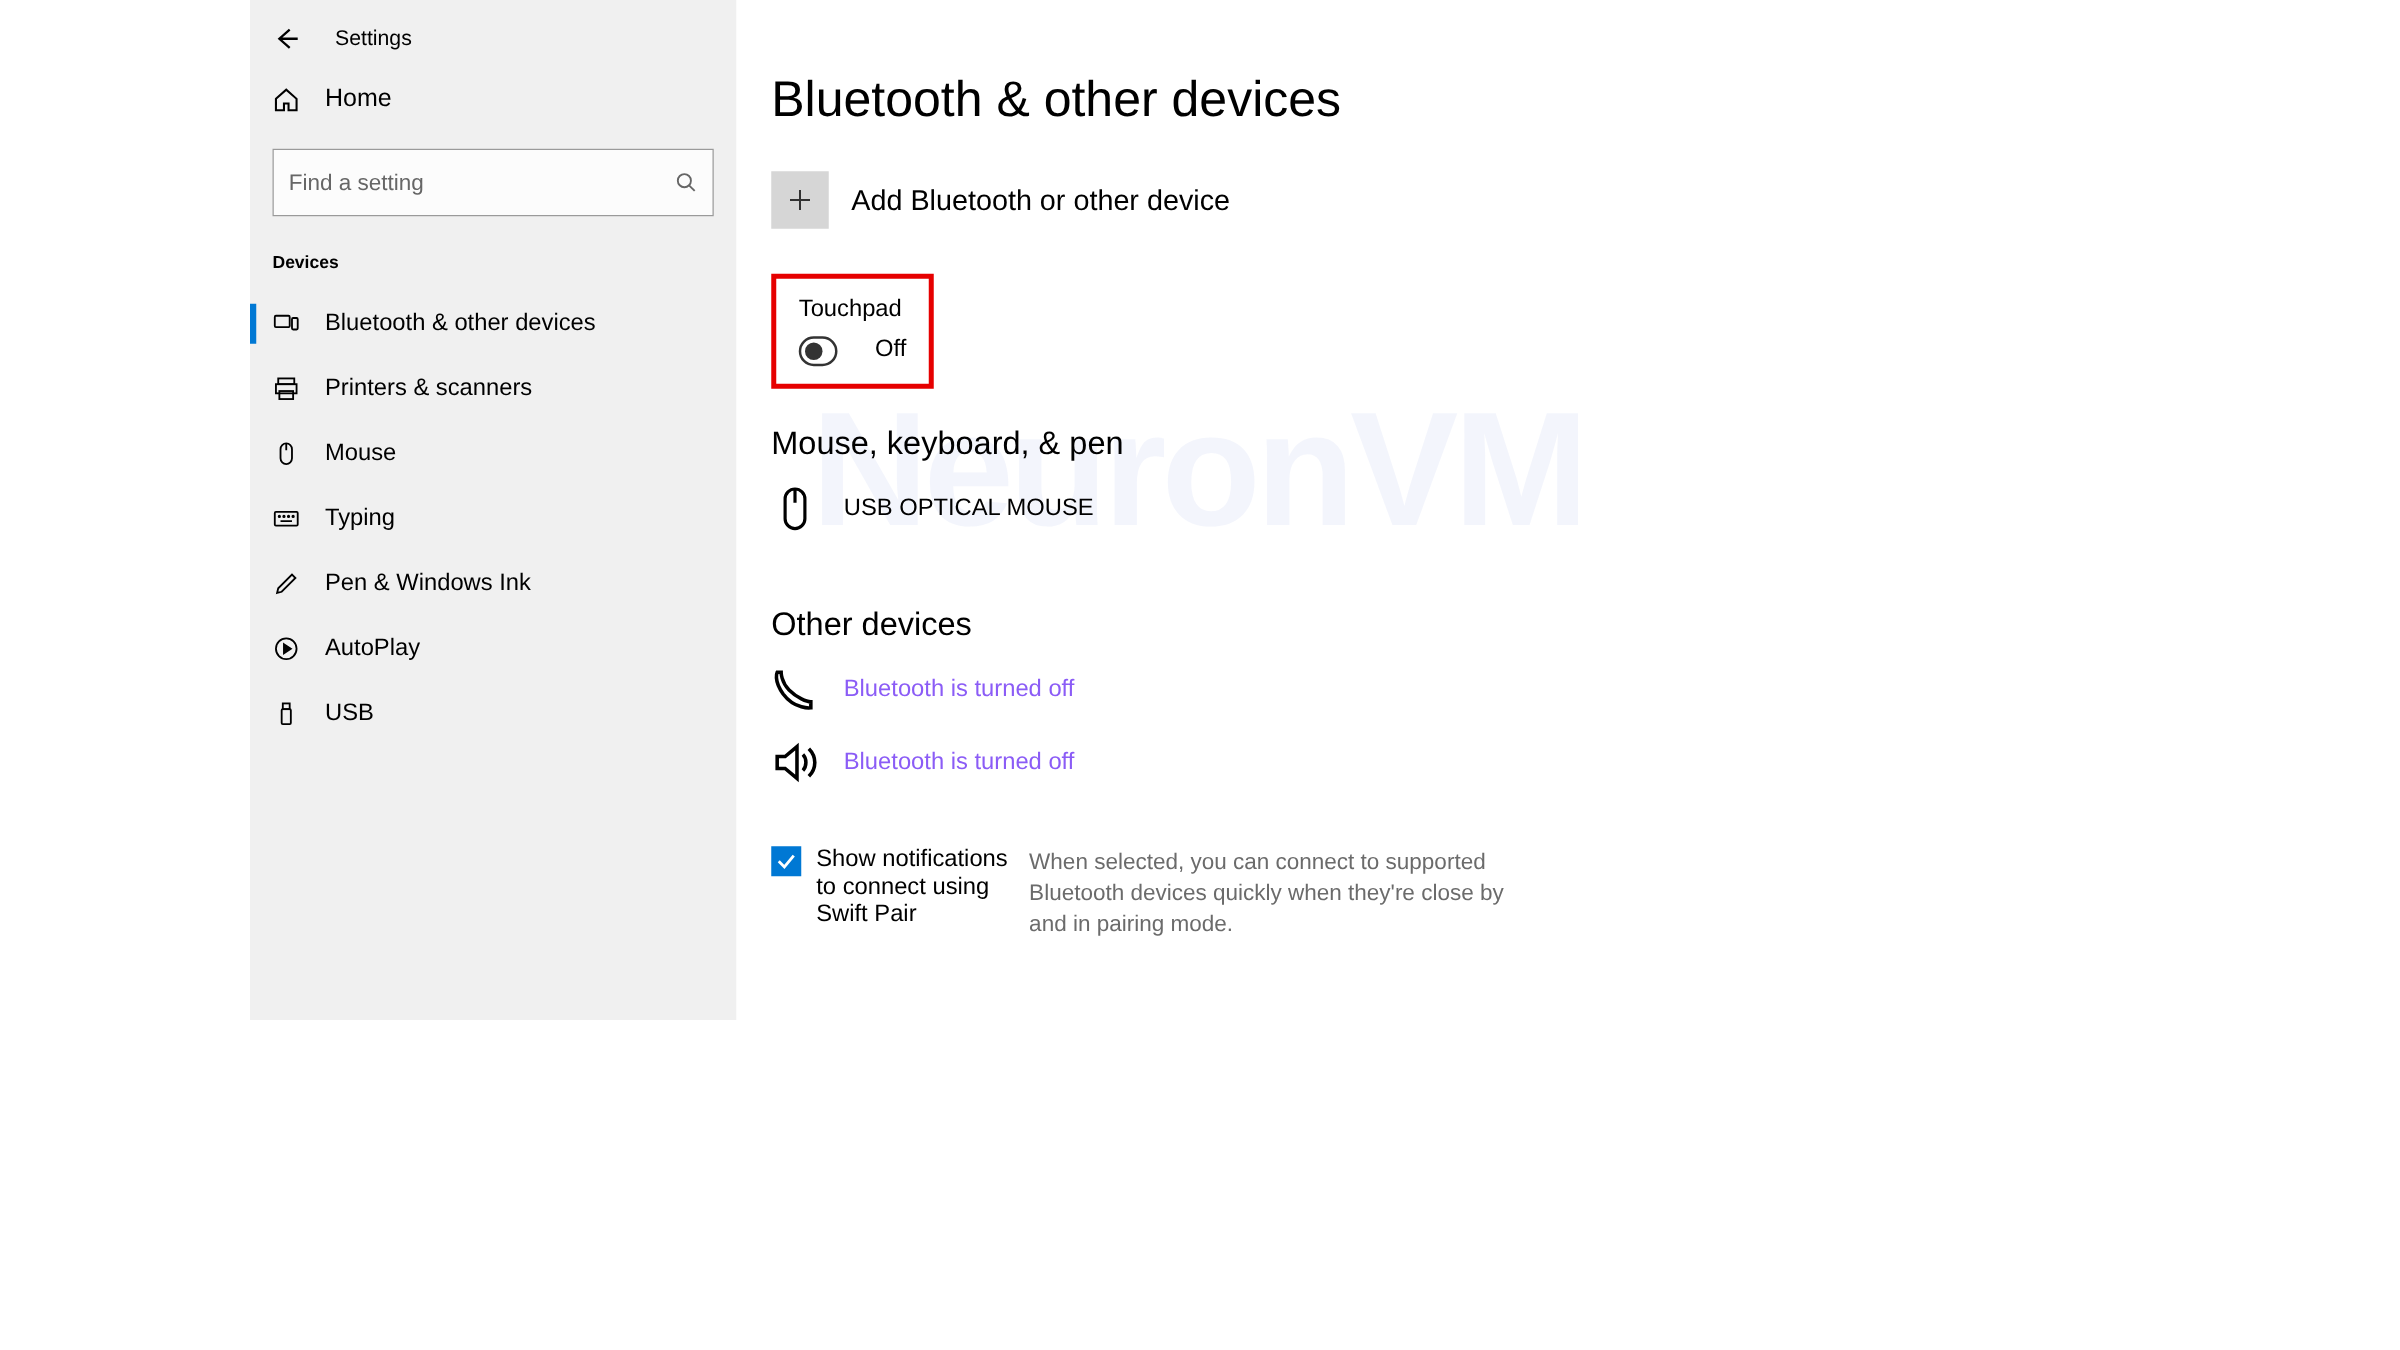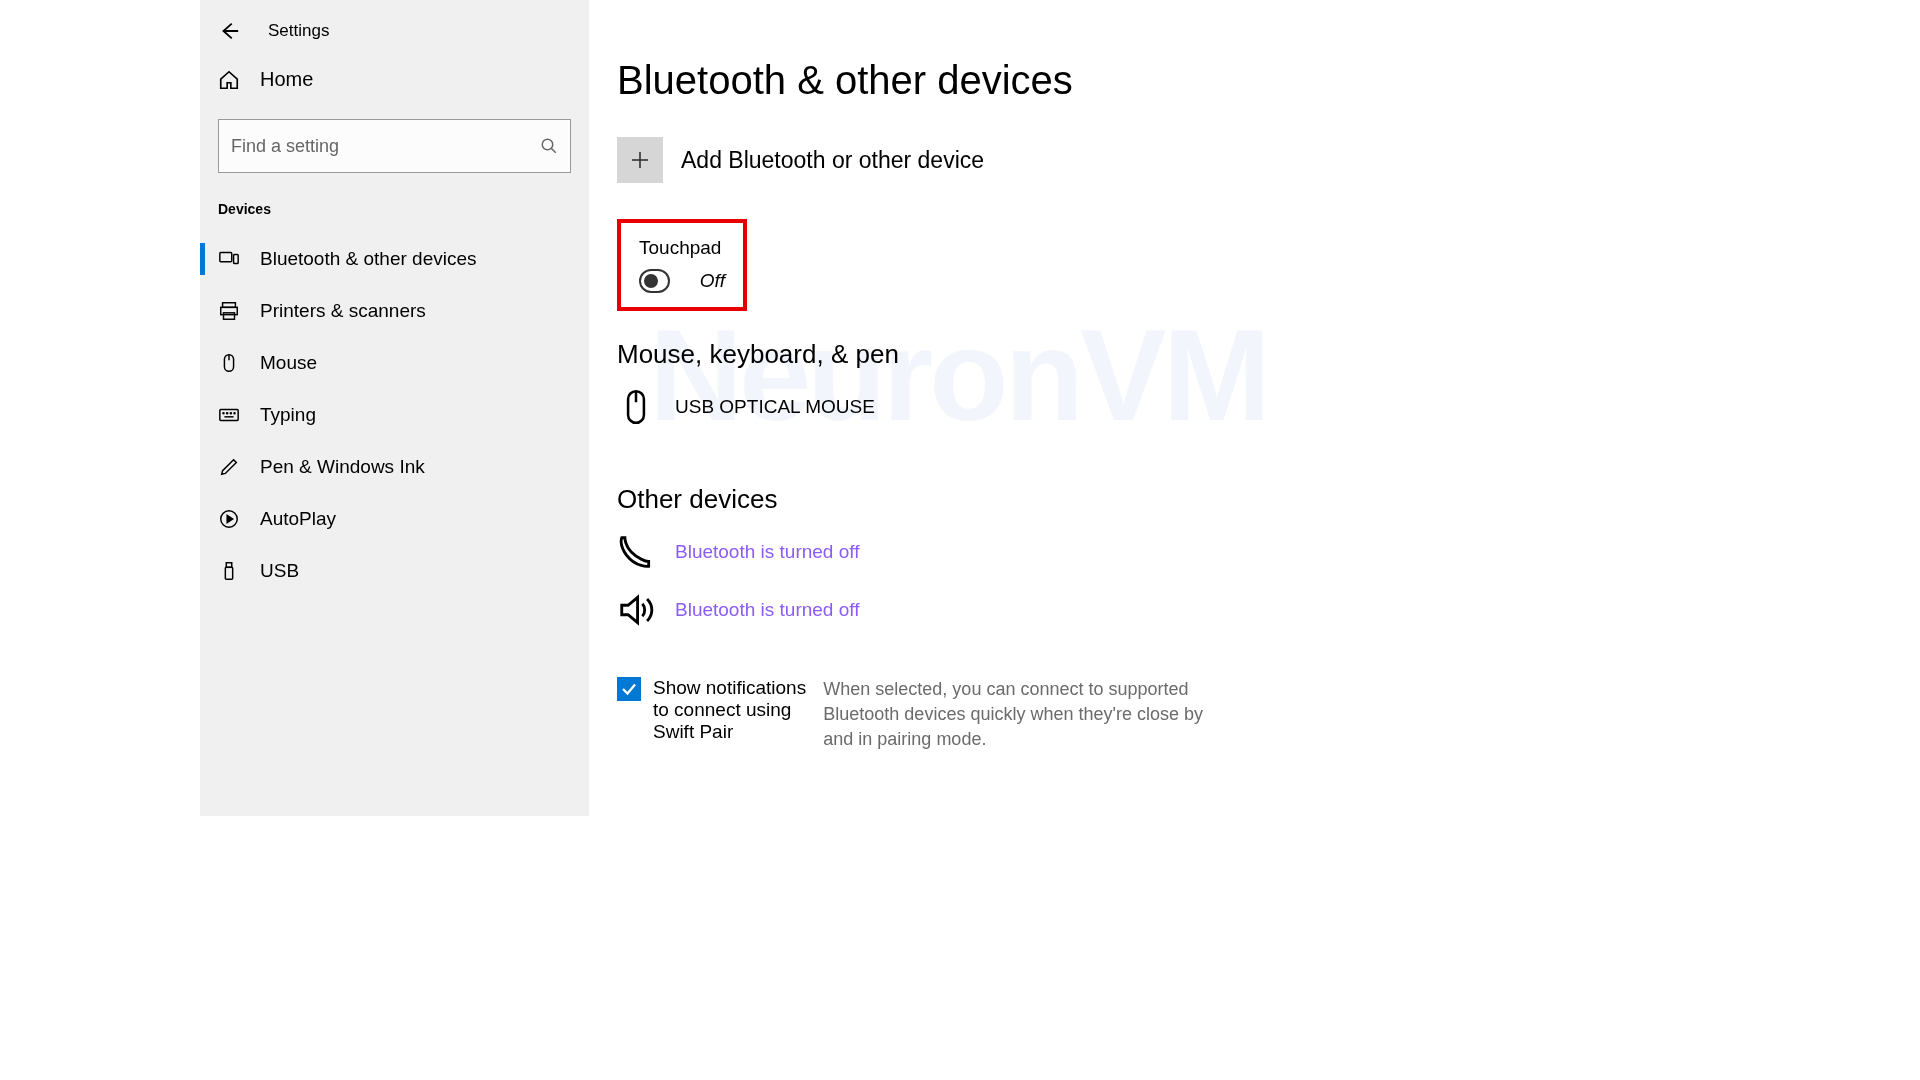--- a/index.html
+++ b/index.html
@@ -111,21 +111,21 @@
   }
   .add-label { font-size: 23px; text-align: right; }
   .bt-group {
     border: 4px solid #e60000;
     padding: 14px 18px 14px 18px;
     width: 130px;
     display: inline-block;
     margin-bottom: 28px;
   }
   .bt-label { font-size: 19px; margin-bottom: 10px; }
-  .toggle-row { display: flex; align-items: center; gap: 30px; font-style: italic; }
+  .toggle-row { display: flex; gap: 30px; }
   .toggle {
     width: 52px; height: 24px;
     border: 2px solid #333;
     border-radius: 14px;
     position: relative;
     cursor: pointer;
     background: #fff;
   }
   .toggle .knob {
     position: absolute;

